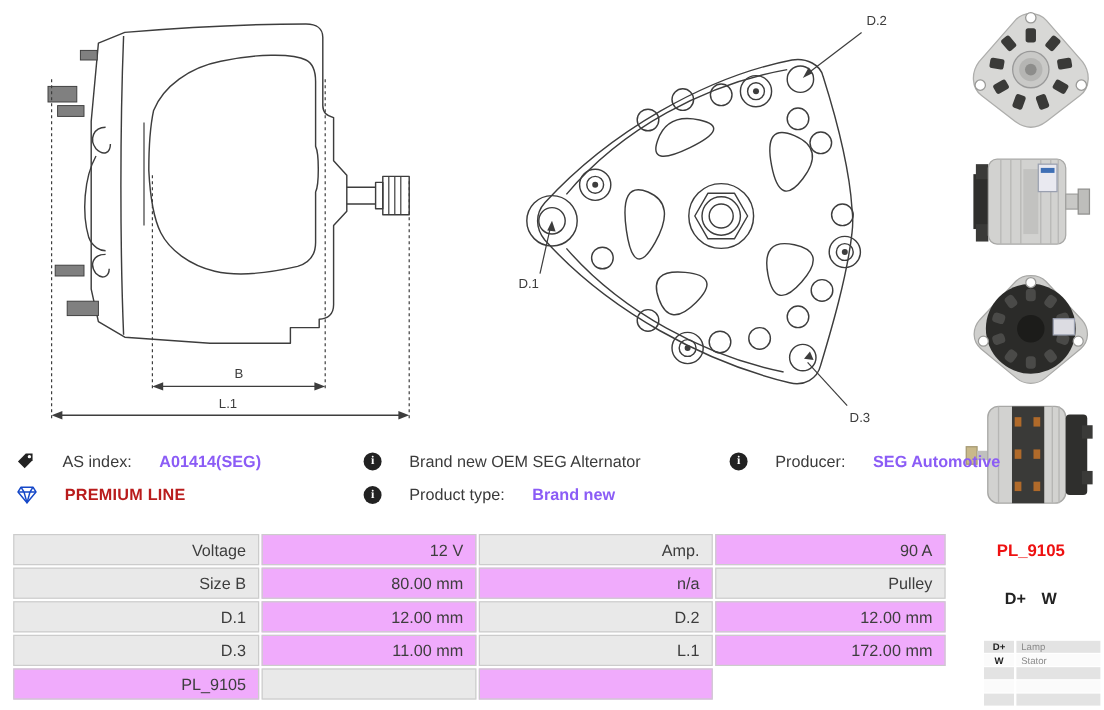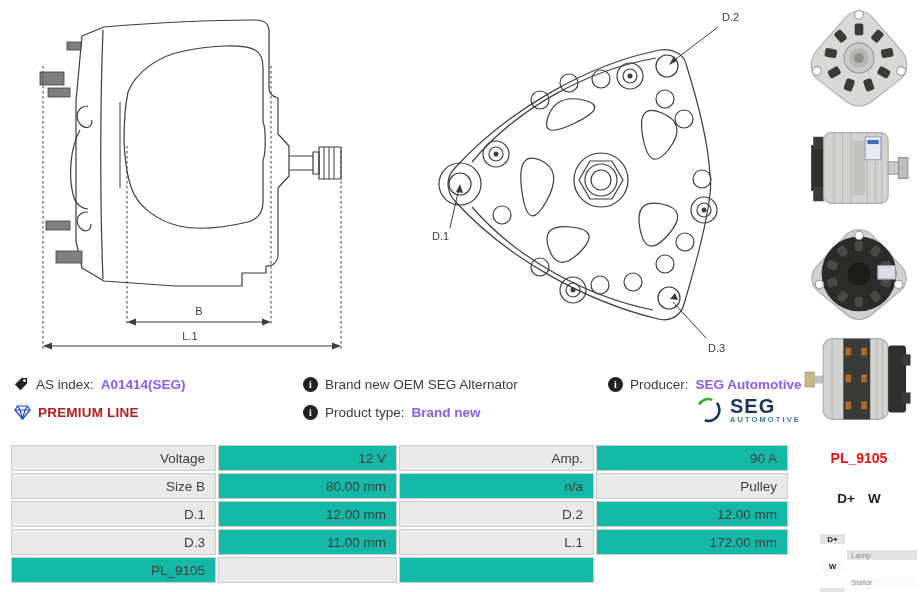--- a/index.html
+++ b/index.html
@@ -4,53 +4,53 @@
 <style>
   html,body{margin:0;padding:0;background:#fff;}
   .page{position:relative;width:920px;height:592px;background:#ffffff;
         font-family:"Liberation Sans",sans-serif;overflow:hidden;color:#3b3b3b;}
 
   
   .drawing{position:absolute;}
   .drawing text{font-family:"Liberation Sans",sans-serif;font-size:11px;fill:#3d3d3d;}
 
   
-  .info-item{position:absolute;display:flex;align-items:center;gap:7px;
+  .info-item{position:absolute;display:flex;align-items:center;gap:23px;
              font-size:13.5px;color:#3b3b3b;white-space:nowrap;}
   .info-item b{color:#8b5cf6;}
   .info-icon{display:inline-flex;align-items:center;justify-content:center;
              width:15px;height:15px;border-radius:50%;background:#222;color:#fff;
              font-size:10px;font-weight:bold;font-family:"Liberation Serif",serif;flex:0 0 auto;}
   .premium{color:#b91c1c;font-weight:bold;letter-spacing:.2px;}
 
   
   .seg-logo{position:absolute;display:flex;align-items:center;gap:6px;}
   .seg-logo .word{font-weight:800;font-size:20px;letter-spacing:1px;color:#16355c;line-height:18px;}
   .seg-logo .tag{font-weight:bold;font-size:7.5px;letter-spacing:2.1px;color:#2f7f99;}
 
   
   .specs{position:absolute;left:11px;top:445px;display:grid;
          grid-template-columns:205px 179px 195px 192px;grid-auto-rows:26px;gap:2px;}
   .specs .cell{border:1px solid #cccccc;display:flex;align-items:center;
                justify-content:flex-end;padding-right:10px;font-size:13.5px;color:#3d3d3d;}
   .specs .lbl{background:#e9e9e9;}
-  .specs .val{background:#14b8a6;}
+  .specs .val{background:#f0abfc;}
 
   
   .thumb{position:absolute;left:803px;width:112px;}
   .plug-code{position:absolute;left:803px;top:450px;width:112px;text-align:center;
              color:#ee1111;font-weight:bold;font-size:14px;}
   .terminals{position:absolute;left:803px;top:491px;width:112px;display:flex;
              justify-content:center;gap:13px;font-weight:bold;font-size:13.5px;color:#222;}
   .pinout{position:absolute;left:820px;top:534px;display:grid;
           grid-template-columns:25px 70px;gap:1px 2px;}
   .pinout .prow{display:contents;}
   .pinout .pc{height:10px;display:flex;align-items:center;font-size:8px;}
   .pinout .pin{justify-content:center;font-weight:bold;color:#222;}
-  .pinout .desc{color:#8a8a8a;padding-left:4px;margin-top:16px;}
+  .pinout .desc{color:#8a8a8a;padding-left:4px;}
   .pinout .odd{background:#e3e3e3;}
   .pinout .even{background:#fbfbfb;}
 </style>
 </head>
 <body>
 
 <div class="page">
 
   <svg class="drawing" style="left:12px;top:6px" width="335" height="358" viewBox="0 0 335 358">
     <g fill="none" stroke="#3d3d3d" stroke-width="1.2" stroke-linejoin="round">
@@ -284,32 +284,20 @@
     </svg>
     <span class="premium">PREMIUM LINE</span>
   </div>
 
   <div class="info-item" style="left:303px;top:405px">
     <span class="info-icon">i</span>
     <span>Product type:</span>
     <b>Brand new</b>
   </div>
 
-  <div class="seg-logo" style="left:694px;top:395px">
-    <svg width="30" height="30" viewBox="0 0 27 30">
-      <g fill="none" stroke-width="2.6">
-        <path d="M3.5,9.5 A 11 11 0 0 1 16.8,4.7" stroke="#3aaa35"></path>
-        <path d="M21.4,7.9 A 11 11 0 0 1 9.2,25.3" stroke="#16355c"></path>
-      </g>
-    </svg>
-    <div>
-      <div class="word">SEG</div>
-      <div class="tag">AUTOMOTIVE</div>
-    </div>
-  </div>
 
   <div class="specs">
     <div class="cell lbl">Voltage</div>
     <div class="cell val">12 V</div>
     <div class="cell lbl">Amp.</div>
     <div class="cell val">90 A</div>
 
     <div class="cell lbl">Size B</div>
     <div class="cell val">80.00 mm</div>
     <div class="cell val">n/a</div>

